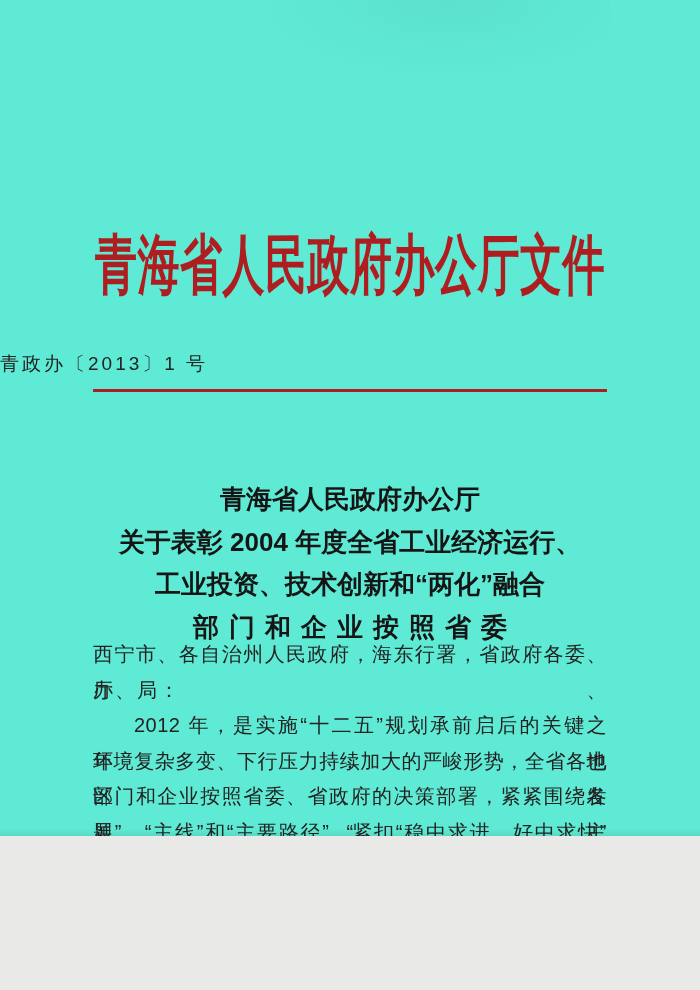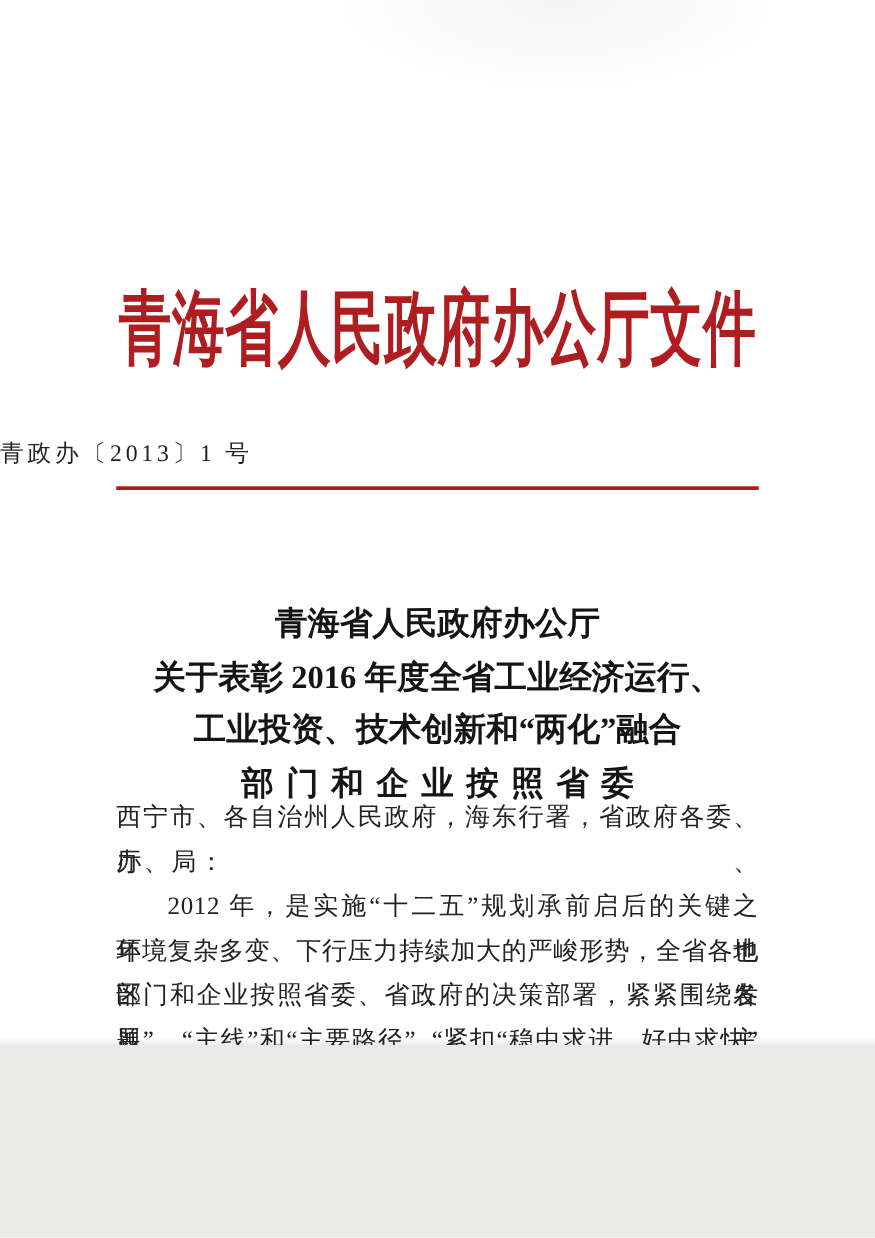--- a/index.html
+++ b/index.html
@@ -5,23 +5,23 @@
   html, body {
     margin: 0;
     padding: 0;
     background: #e9e9e7;
   }
   .page {
     position: relative;
     width: 700px;
     height: 836px;
     margin: 0 auto;
-    background: #ffffff;
+    background: #5eead4;
     overflow: hidden;
-    font-family: Liberation Serif, serif;
+    font-family: Liberation Sans, sans-serif;
     color: #1c1c1c;
   }
   
   .smudge-top {
     position: absolute;
     top: 0; left: 250px;
     width: 360px; height: 80px;
     background: radial-gradient(ellipse at 55% 0%, rgba(60,60,60,0.05), rgba(60,60,60,0.0) 70%);
     pointer-events: none;
   }
@@ -121,21 +121,21 @@
   <div class="smudge-top"></div>
 
   <div class="header-title" style="color: rgb(174, 30, 32);">青海省人民政府办公厅文件</div>
 
   <div class="doc-number">青政办〔2013〕1 号</div>
 
   <div class="red-rule" style="background: rgb(174, 30, 32);"></div>
 
   <div class="title-block">
     <div class="title-line">青海省人民政府办公厅</div>
-    <div class="title-line">关于表彰 2016 年度全省工业经济运行、</div>
+    <div class="title-line">关于表彰 2004 年度全省工业经济运行、</div>
     <div class="title-line">工业投资、技术创新和“两化”融合</div>
     <div class="title-line title-spread">部门和企业按照省委</div>
   </div>
 
   <div class="body-block">
     <div class="body-line">西宁市、各自治州人民政府，海东行署，省政府各委、办、</div>
     <div class="body-line left-last">厅、局：</div>
     <div class="body-line indent">2012 年，是实施“十二五”规划承前启后的关键之年，也</div>
     <div class="body-line">环境复杂多变、下行压力持续加大的严峻形势，全省各地区、各</div>
     <div class="body-line">部门和企业按照省委、省政府的决策部署，紧紧围绕发展“主</div>

